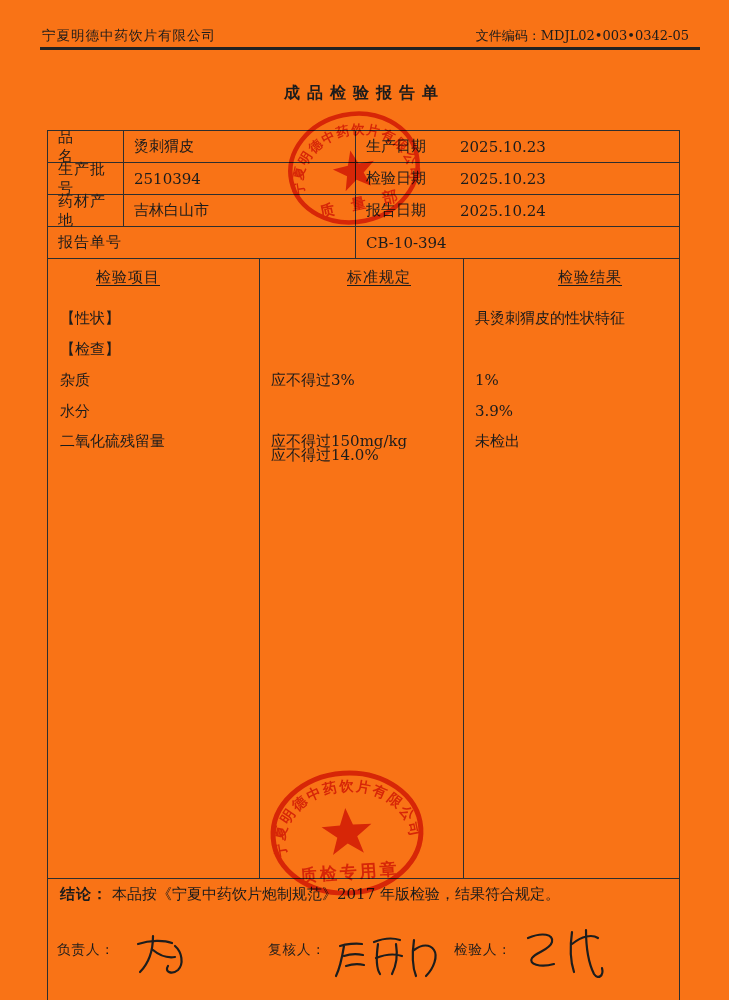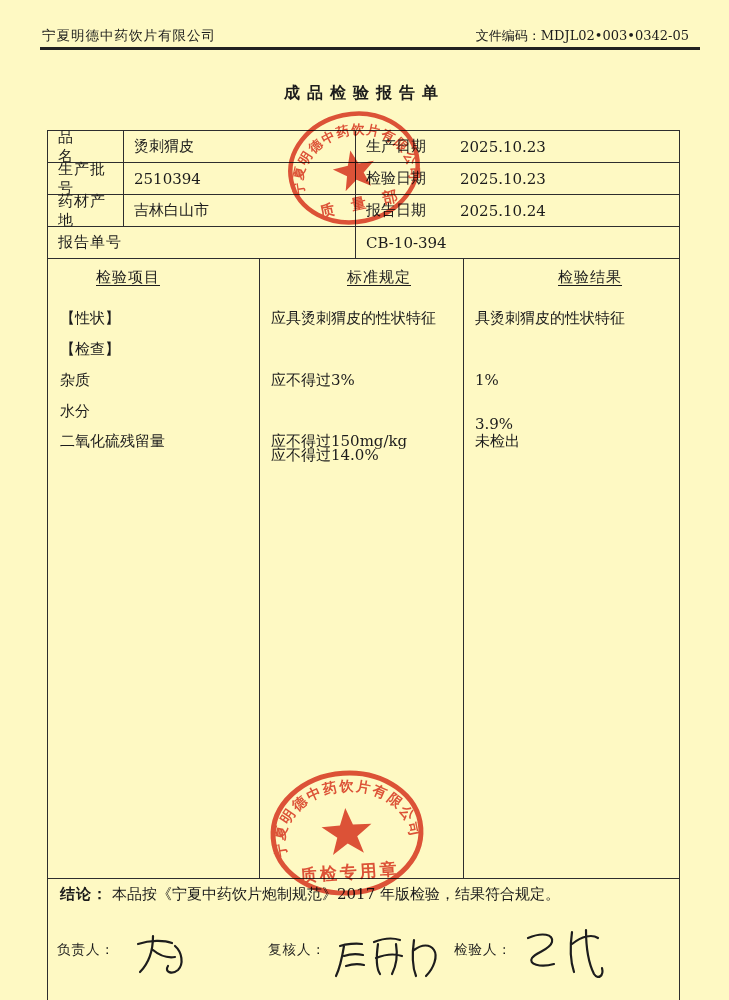--- a/index.html
+++ b/index.html
@@ -1,17 +1,17 @@
 <!DOCTYPE html>
 <html><head>
 <meta charset="utf-8">
 <style>
   html,body{margin:0;padding:0;background:#ffffff;}
   .sheet{
-    position:relative;width:729px;height:1000px;background:#fef9c3;
+    position:relative;width:729px;height:1000px;background:#f97316;
     font-family:"DejaVu Serif","Liberation Serif",serif;color:#1c1c1c;overflow:hidden;
   }
   .abs{position:absolute;}
   
   .company{left:42px;top:27px;font-size:13.5px;letter-spacing:1px;}
   .doccode{right:40px;top:27px;font-size:13px;}
   .head-rule{left:40px;top:47px;width:660px;height:3px;background:#222;}
   
   .title{left:0;top:83px;width:100%;text-align:center;font-size:16px;font-weight:bold;letter-spacing:7px;}
   
@@ -90,32 +90,31 @@
         <span>检验项目</span>
         </div>
       <div class="rt-head" style="left:211px;width:204px;justify-content:center;">
         <span>标准规定</span>
         </div>
       <div class="rt-head" style="left:415px;width:218px;justify-content:center;">
         <span>检验结果</span>
         </div>
 
       <div class="rt-row c-item" style="top:48px;">【性状】</div>
-      <div class="rt-row c-std" style="top:48px;">应具烫刺猬皮的性状特征</div>
       <div class="rt-row c-res" style="top:48px;">具烫刺猬皮的性状特征</div>
 
       <div class="rt-row c-item" style="top:79px;">【检查】</div>
 
       <div class="rt-row c-item" style="top:110px;">杂质</div>
       <div class="rt-row c-std" style="top:110px;">应不得过3%</div>
       <div class="rt-row c-res" style="top:110px;">1%</div>
 
       <div class="rt-row c-item" style="top:141px;">水分</div>
       <div class="rt-row c-std" style="top:141px;margin-top:44px;">应不得过14.0%</div>
-      <div class="rt-row c-res" style="top:154px;">3.9%</div>
+      <div class="rt-row c-res" style="top:141px;">3.9%</div>
 
       <div class="rt-row c-item" style="top:171px;">二氧化硫残留量</div>
       <div class="rt-row c-std" style="top:171px;">应不得过150mg/kg</div>
       <div class="rt-row c-res" style="top:171px;">未检出</div>
     </div>
 
     <div class="conclusion">
       <b>结论：</b>
       <span>本品按《宁夏中药饮片炮制规范》2017 年版检验，结果符合规定。</span>
     </div>

